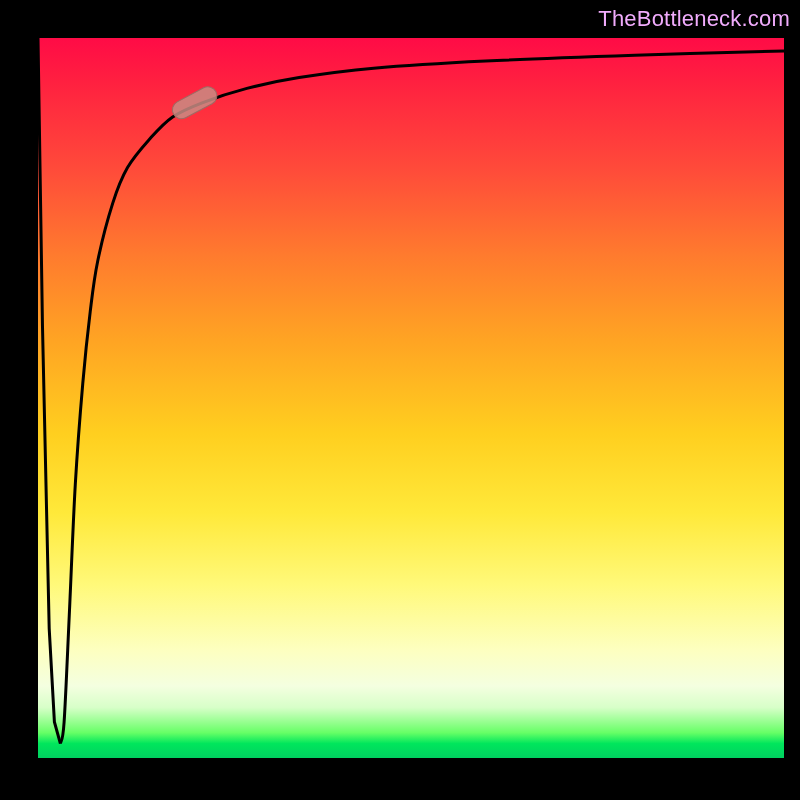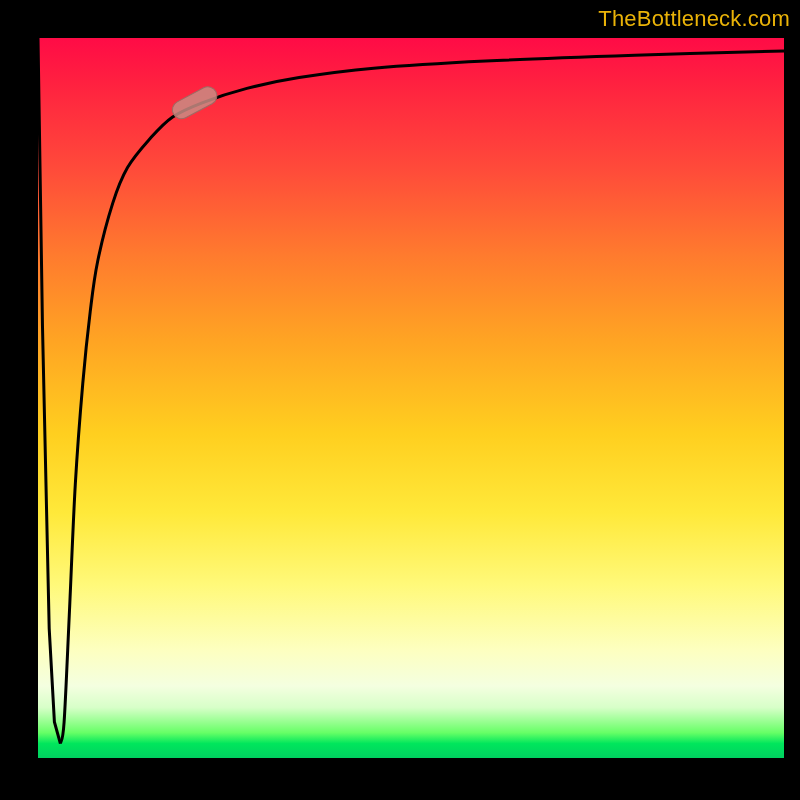--- a/index.html
+++ b/index.html
@@ -39,21 +39,21 @@
       #d7ffc8 93%,
       #66ff66 96.5%,
       #00e65c 98%,
       #00d060 100%
     );
   }
   .watermark {
     position: absolute;
     top: 6px;
     right: 10px;
-    color: #eab308;
+    color: #f0abfc;
     font-size: 22px;
     font-weight: 500;
     user-select: none;
     letter-spacing: 0.2px;
   }
   svg.curve {
     position: absolute;
     left: 38px;
     top: 38px;
     width: 746px;

